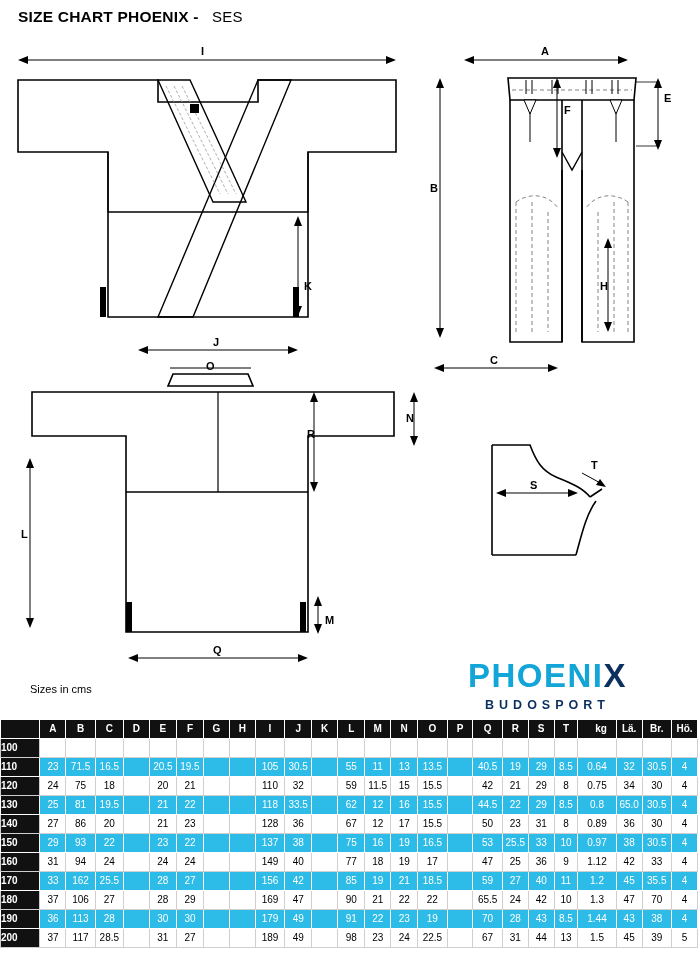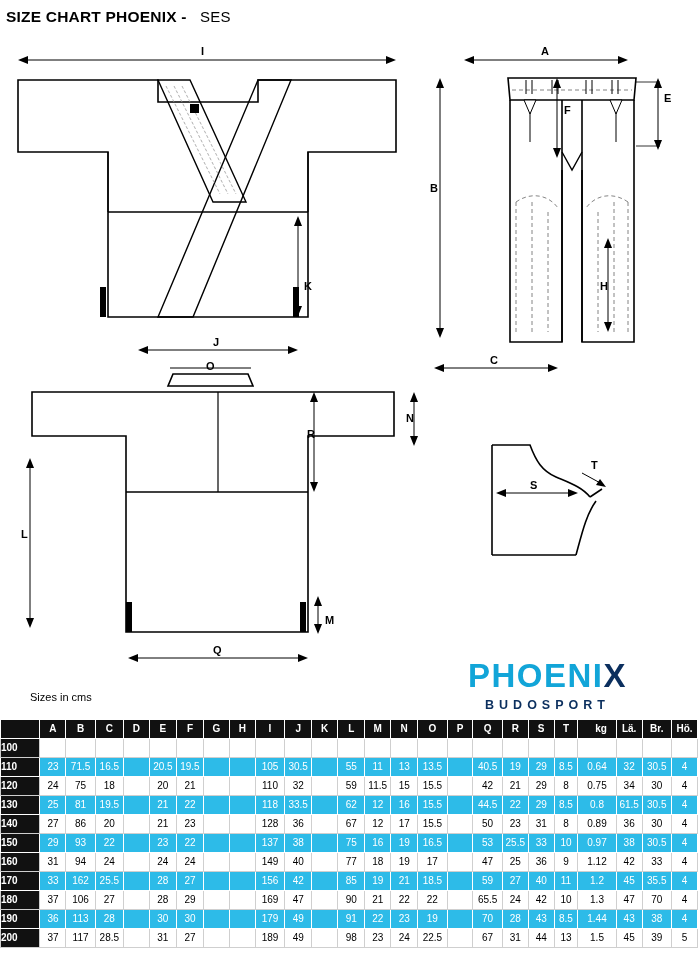--- a/index.html
+++ b/index.html
@@ -17,21 +17,21 @@
   }
   .page {
     position: relative;
     width: 698px;
     height: 957px;
   }
 
   
   .title {
     position: absolute;
-    left: 6px;
+    left: 18px;
     top: 8px;
     font-size: 15.5px;
     font-weight: bold;
     letter-spacing: 0.2px;
     white-space: pre;
   }
   .title .sub {
     font-weight: normal;
     font-size: 15px;
   }
@@ -48,21 +48,20 @@
     fill: #000;
   }
 
   
   .sizes-note {
     position: absolute;
     left: 30px;
     top: 683px;
     font-size: 11px;
     color: #000;
-    margin-top: 8px;
   }
 
   
   .logo {
     position: absolute;
     left: 420px;
     top: 640px;
     width: 255px;
     text-align: center;
   }
@@ -499,21 +498,21 @@
             <td>62</td>
             <td>12</td>
             <td>16</td>
             <td>15.5</td>
             <td></td>
             <td>44.5</td>
             <td>22</td>
             <td>29</td>
             <td>8.5</td>
             <td>0.8</td>
-            <td>61.5</td>
+            <td>65.0</td>
             <td>30.5</td>
             <td>4</td>
           </tr>
           <tr class="band-white">
             <td class="rowhead">140</td>
             <td>27</td>
             <td>86</td>
             <td>20</td>
             <td></td>
             <td>21</td>

